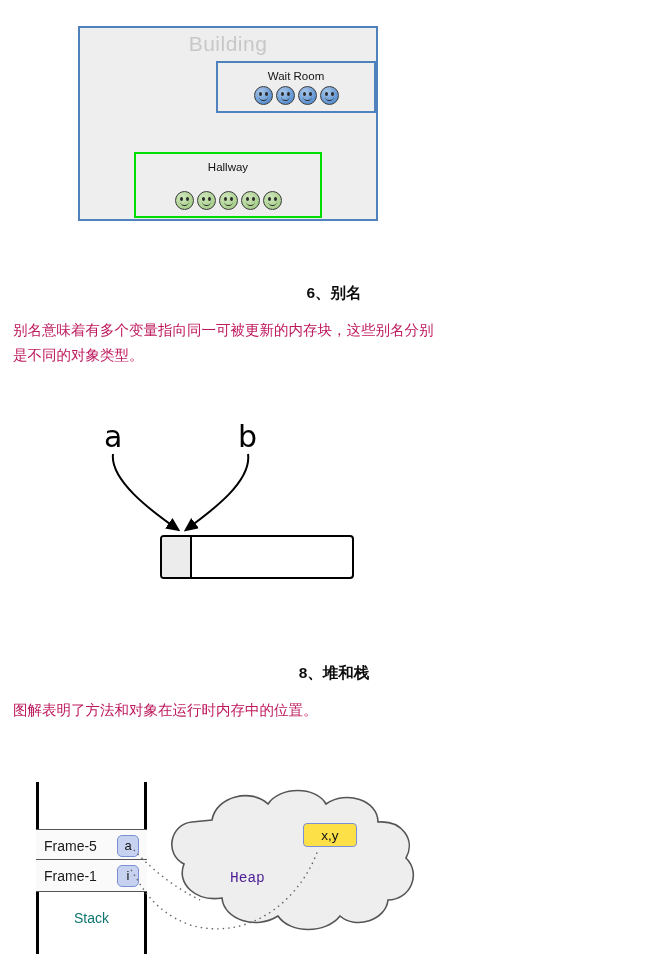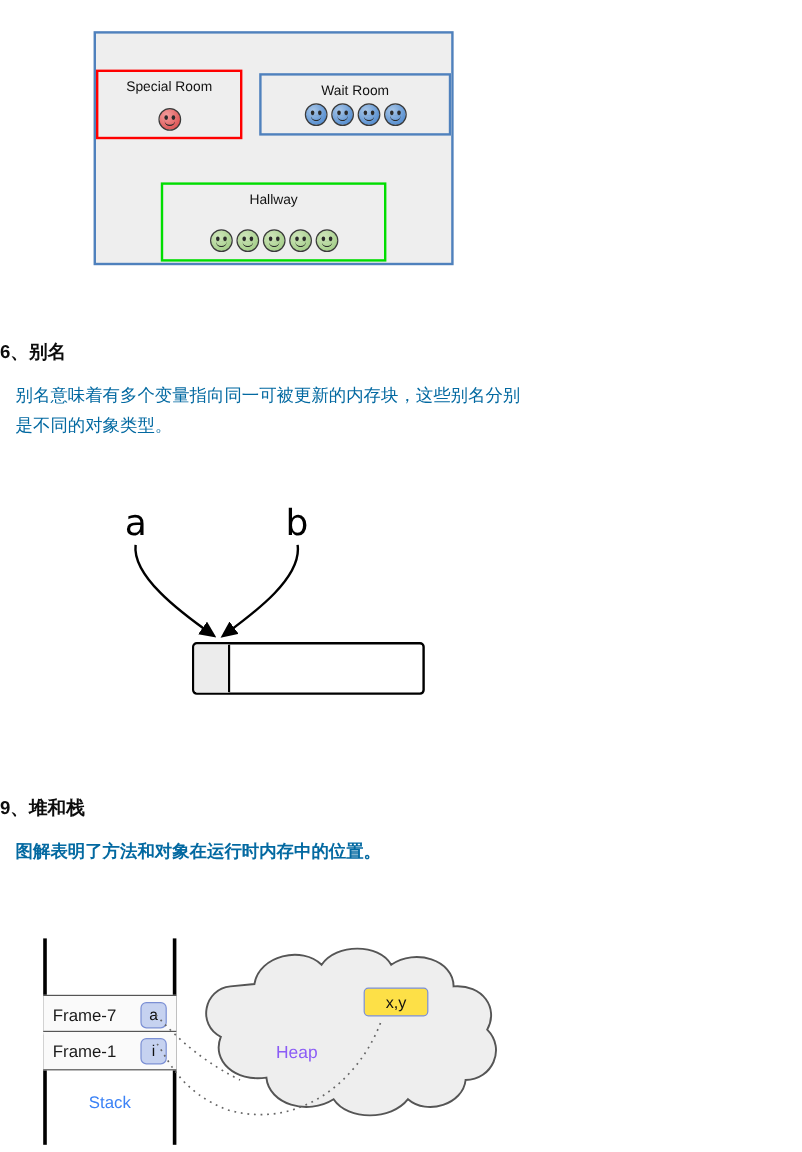--- a/index.html
+++ b/index.html
@@ -119,37 +119,37 @@
     height: 4px;
     border-bottom: 1.4px solid #2b2b2b;
     border-radius: 0 0 9px 9px;
   }
 
   
   .section-heading {
     position: absolute;
     left: 0;
     width: 100%;
-    text-align: left;
+    text-align: center;
     font-size: 15.5px;
     font-weight: bold;
     color: #0d0d0d;
   }
   .section-body {
     position: absolute;
     left: 13px;
     width: 430px;
     font-size: 14.5px;
     line-height: 25px;
-    color: #0369a1;
+    color: #be185d;
   }
   #heading-6 { top: 283px; }
   #body-6    { top: 318px; }
   #heading-7 { top: 663px; }
-  #body-7    { top: 698px; font-weight: bold; }
+  #body-7    { top: 698px; }
 
   
   #alias-diagram {
     position: absolute;
     left: 80px;
     top: 410px;
     width: 300px;
     height: 180px;
   }
   .var-letter {
@@ -232,35 +232,36 @@
     font-size: 13px;
     color: #111111;
   }
   #stack-label {
     position: absolute;
     left: 36px;
     top: 140px;
     width: 111px;
     text-align: center;
     font-size: 14px;
-    color: #3b82f6;
+    color: #0f766e;
   }
   #heap-cloud-svg {
     position: absolute;
     left: 150px;
     top: 8px;
     width: 280px;
     height: 175px;
   }
   #heap-label {
     position: absolute;
     left: 230px;
     top: 100px;
     font-size: 14.5px;
-    color: #8b5cf6;
+    color: #4c1d95;
+    font-family: Liberation Mono, monospace;
   }
   #heap-object {
     position: absolute;
     left: 303px;
     top: 53px;
     width: 54px;
     height: 24px;
     box-sizing: border-box;
     border: 1.5px solid #7b8fd4;
     border-radius: 4px;
@@ -270,31 +271,22 @@
     justify-content: center;
     font-size: 13.5px;
     color: #111111;
   }
 </style>
 </head>
 <body>
 
 <div id="building-diagram">
   <div class="building-box"></div>
-
-  <div id="special-room" class="room">
-    <div class="room-label">Special Room</div>
-    <div class="faces">
-      <div class="smiley red">
-          <span class="eye l"></span>
-          <span class="eye r"></span>
-          <span class="mouth"></span>
-        </div>
-    </div>
-  </div>
+  <div class="building-title">Building</div>
+
 
   <div id="wait-room" class="room">
     <div class="room-label">Wait Room</div>
     <div class="faces">
       <div class="smiley blue">
           <span class="eye l"></span>
           <span class="eye r"></span>
           <span class="mouth"></span>
         </div>
       <div class="smiley blue">
@@ -361,29 +353,29 @@
     </defs>
     <path d="M 33 44 C 30 70 70 100 97 119" stroke="#000000" stroke-width="2" fill="none" marker-end="url(#arrowhead)"></path>
     <path d="M 168 44 C 172 72 130 102 107 119" stroke="#000000" stroke-width="2" fill="none" marker-end="url(#arrowhead)"></path>
   </svg>
   <div class="mem-block">
     <div class="mem-cell-used"></div>
     <div class="mem-cell-free"></div>
   </div>
 </div>
 
-<div id="heading-7" class="section-heading">9、堆和栈</div>
+<div id="heading-7" class="section-heading">8、堆和栈</div>
 <div id="body-7" class="section-body">图解表明了方法和对象在运行时内存中的位置。</div>
 
 <div id="stackheap-diagram">
   <div id="stack-rail-left" class="stack-rail"></div>
   <div id="stack-rail-right" class="stack-rail"></div>
 
   <div id="frame-row-2" class="frame-row">
-    <span class="frame-label">Frame-7</span>
+    <span class="frame-label">Frame-5</span>
     <span class="var-chip">a</span>
   </div>
   <div id="frame-row-1" class="frame-row">
     <span class="frame-label">Frame-1</span>
     <span class="var-chip">i</span>
   </div>
   <div id="stack-label">Stack</div>
 
   <svg id="heap-cloud-svg" viewBox="0 0 280 175">
     <path d="M 62 42

